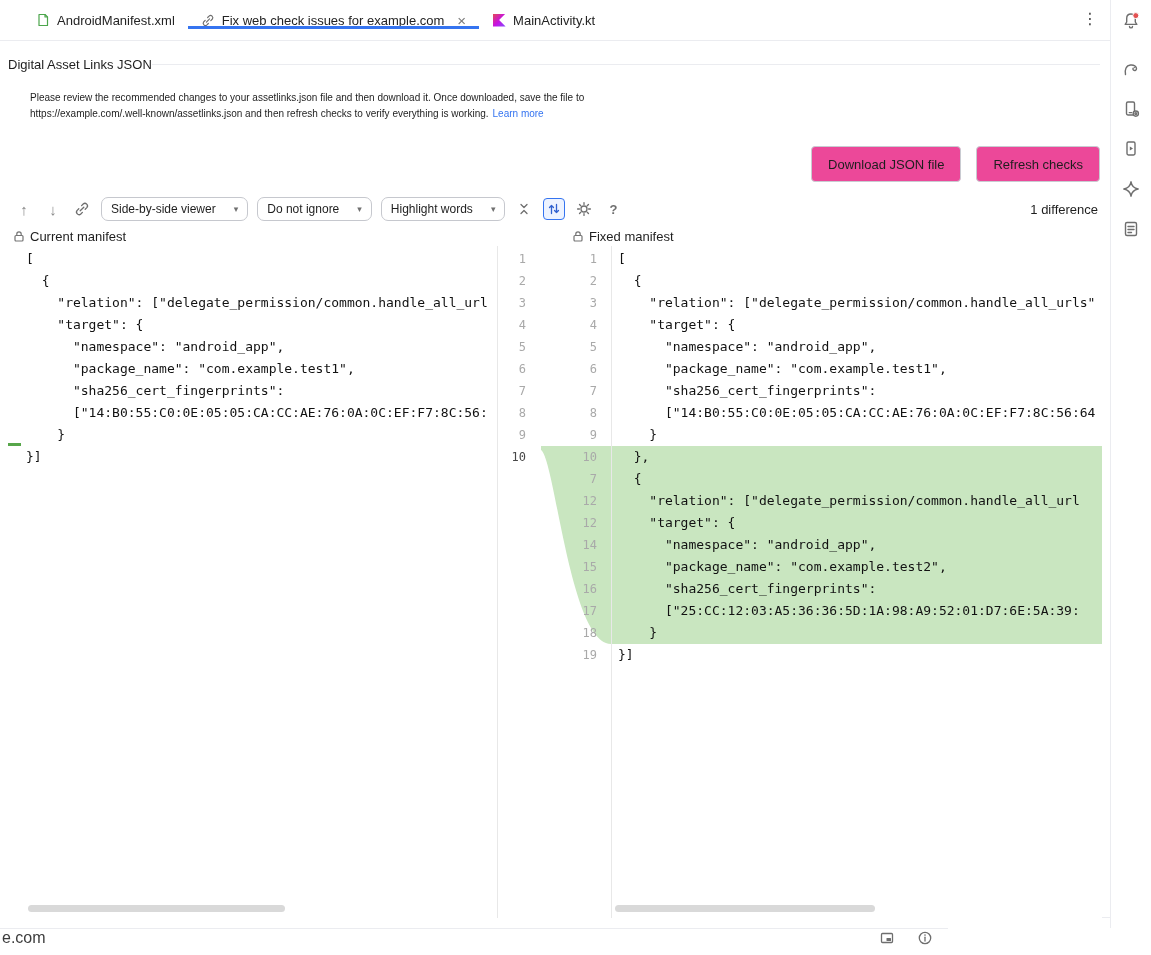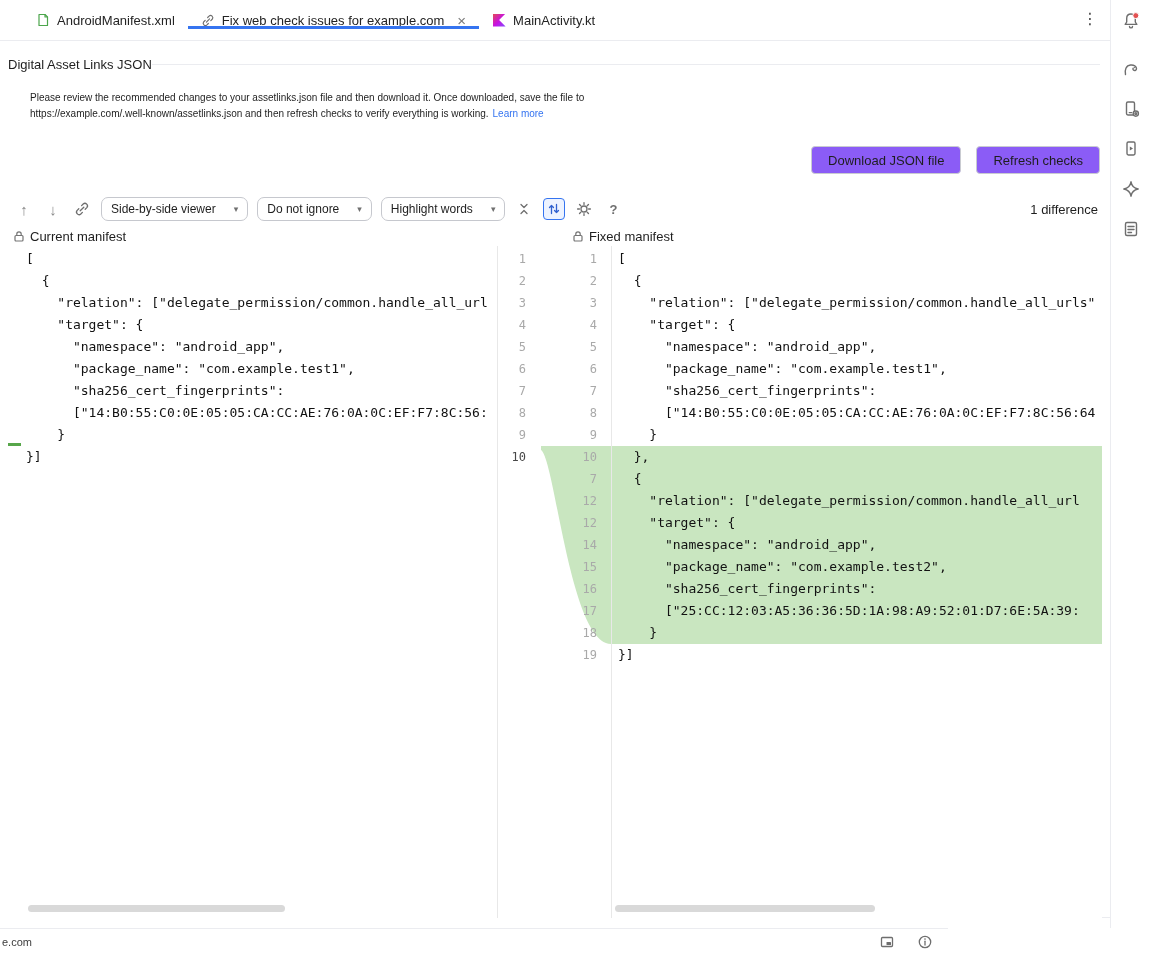--- a/index.html
+++ b/index.html
@@ -23,21 +23,21 @@
   .ticon{display:inline-flex;width:14px;height:14px;align-items:center;justify-content:center;flex:0 0 auto;}
   .kotlin-badge{width:13px;height:13px;background:linear-gradient(135deg,#E44857 0%,#C711E1 50%,#7F52FF 100%);clip-path:polygon(0 0,100% 0,50% 50%,100% 100%,0 100%);}
   .kebab{position:absolute;right:10px;top:9px;font-size:16px;color:#4c4c4c;width:20px;text-align:center;}
 
   
   .section-title-row{position:absolute;left:8px;top:57px;width:1092px;display:flex;align-items:center;gap:0;font-size:13px;color:#1e1e1e;}
   .section-title-row .rule{flex:1;height:1px;background:var(--border);}
   .description{position:absolute;left:30px;top:90px;font-size:10px;line-height:16px;color:#1e1e1e;}
   .description .link{color:var(--accent);margin-left:4px;}
   .actions{position:absolute;left:0;top:146px;width:1100px;display:flex;justify-content:flex-end;gap:15px;}
-  .btn{height:28px;padding:0 16px;border:1px solid #c9cbd1;border-radius:4px;background:#8b5cf6;font-size:13px;color:#1e1e1e;display:flex;align-items:center;cursor:default;}
+  .btn{height:36px;padding:0 16px;border:1px solid #c9cbd1;border-radius:4px;background:#ec4899;font-size:13px;color:#1e1e1e;display:flex;align-items:center;cursor:default;}
 
   
   .diff{position:absolute;left:0;top:190px;width:1110px;height:728px;border-bottom:1px solid var(--border);}
   .diff-toolbar{position:absolute;left:0;top:0;width:100%;height:38px;display:flex;align-items:center;padding-left:14px;gap:9px;}
   .tool-ic{width:20px;height:20px;display:flex;align-items:center;justify-content:center;color:#8a8a8a;font-size:15px;flex:0 0 auto;}
   .combo{display:flex;align-items:center;gap:18px;height:24px;border:1px solid #c6c8ce;border-radius:7px;padding:0 9px;font-size:12px;color:#1e1e1e;white-space:nowrap;}
   .combo .chev{font-size:9px;color:#707070;}
   .toggle-on{width:22px;height:22px;border:1px solid var(--accent);background:#EDF3FF;border-radius:4px;display:flex;align-items:center;justify-content:center;}
   .help{font-size:13px;font-weight:bold;color:var(--icon);}
   .diff-count{position:absolute;right:12px;top:0;height:38px;display:flex;align-items:center;font-size:13px;color:#1e1e1e;}
@@ -68,21 +68,21 @@
   .nums.lnums .num{padding-right:15px;}
   .nums.rnums .num{padding-right:14px;}
   .num.current{color:#474747;}
 
   
   .stripe{position:absolute;left:1110px;top:0;width:41px;height:928px;border-left:1px solid var(--border);display:flex;flex-direction:column;align-items:center;padding-top:9px;}
   .stripe-ic{width:24px;height:24px;display:flex;align-items:center;justify-content:center;margin-bottom:16px;}
   .stripe-ic.first{margin-bottom:24px;}
 
   
-  .statusbar{position:absolute;left:0;top:928px;width:948px;height:27px;border-top:1px solid var(--border);display:flex;align-items:center;font-size:11px;color:#3c3c3c;padding:0 14px 0 2px;}
+  .statusbar{position:absolute;left:0;top:928px;width:948px;height:27px;border-top:1px solid var(--border);display:flex;align-items:flex-start;font-size:16px;color:#3c3c3c;padding:0 14px 0 2px;}
   .statusbar .spacer{flex:1;}
   .sb-ic{width:18px;height:18px;display:flex;align-items:center;justify-content:center;margin-left:20px;}
 
   svg.line-art{stroke:var(--icon);fill:none;stroke-width:1.3;stroke-linecap:round;stroke-linejoin:round;}
 </style>
 </head>
 <body>
 
 <div class="app">
 

